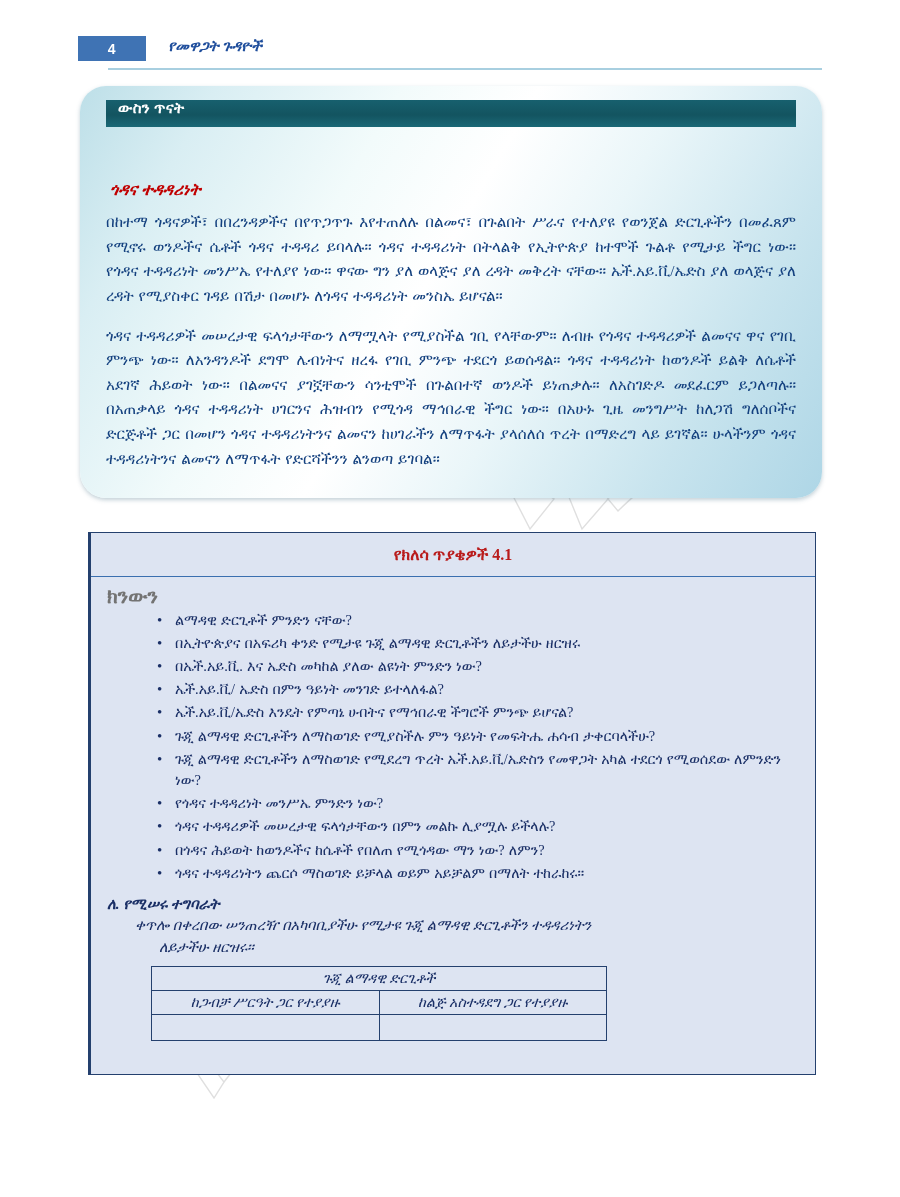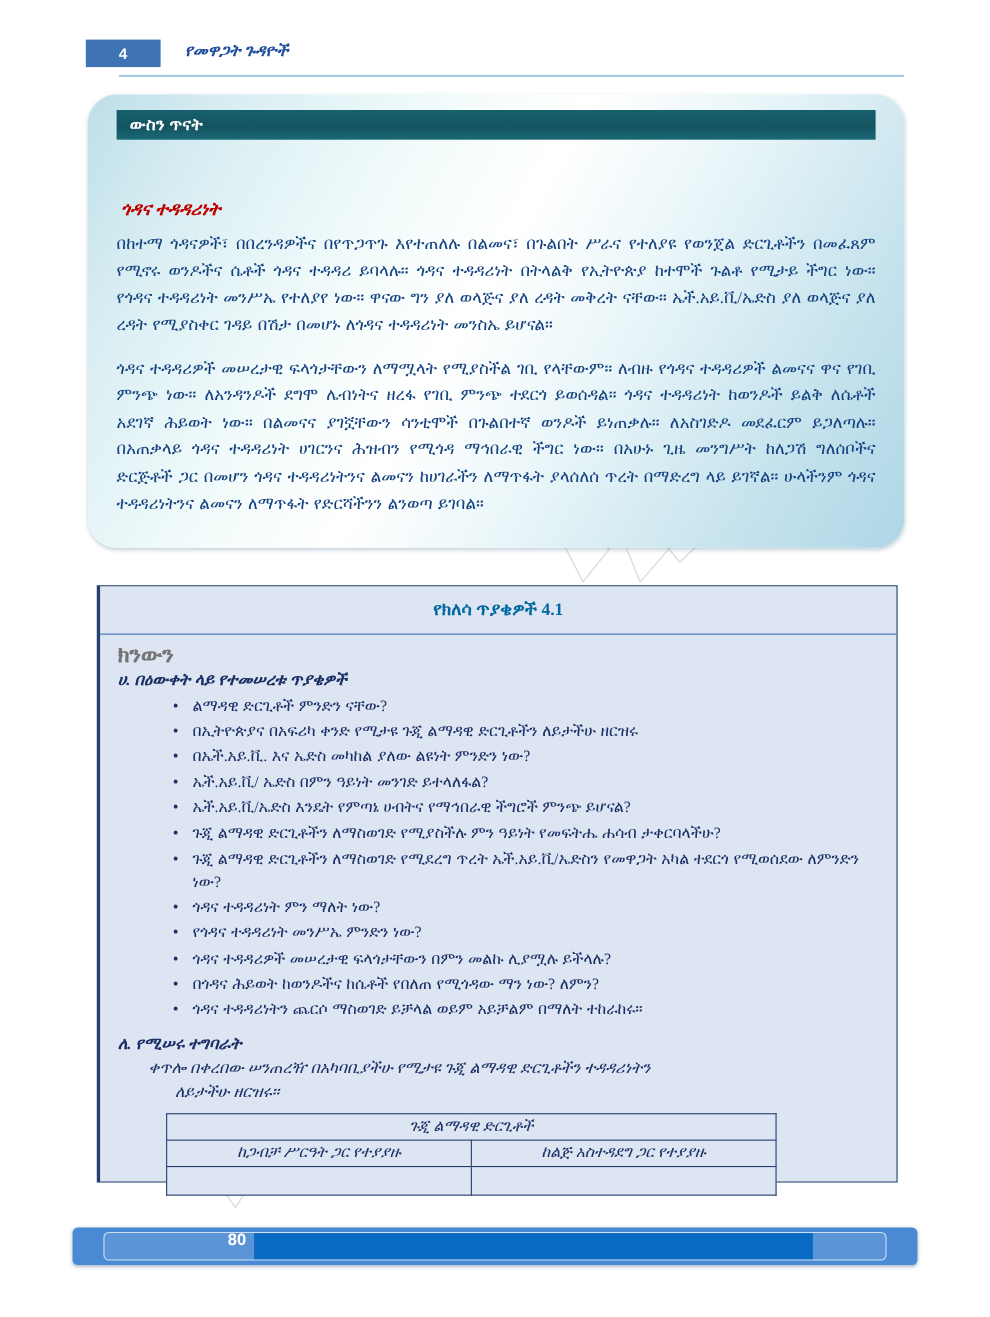--- a/index.html
+++ b/index.html
@@ -97,21 +97,20 @@
     overflow: hidden;
   }
   .callout-bar {
     position: absolute;
     left: 26px;
     top: 14px;
     right: 26px;
     height: 27px;
     background: linear-gradient(180deg,#17606e 0%, #135460 55%, #1a6876 100%);
     display: flex;
-    align-items: center;
     padding-left: 12px;
   }
   .callout-bar-text {
     color: #ffffff;
     font-weight: bold;
     font-size: 15px;
     font-family: "Liberation Serif", serif;
     letter-spacing: .3px;
   }
   .callout-body {
@@ -152,21 +151,21 @@
     border-left: 3px solid #24406e;
   }
   .exercise-title-band {
     height: 44px;
     border-bottom: 1.5px solid #3a6fb0;
     display: flex;
     align-items: center;
     justify-content: center;
   }
   .exercise-title {
-    color: #0369a1;
+    color: #b91c1c;
     font-weight: bold;
     font-size: 16px;
     font-family: "Liberation Serif", serif;
   }
   .exercise-inner {
     padding: 8px 14px 0 14px;
     color: #1a2f66;
   }
   .kinwun {
     color: #737373;
@@ -222,21 +221,21 @@
     margin: 0 0 0 30px;
     width: 640px;
     font-family: "Liberation Serif", serif;
   }
   .sect-b-text .l2 { display: block; margin-left: 24px; }
 
   
   table.gujitable {
     margin: 7px 0 0 46px;
     border-collapse: collapse;
-    width: 555px;
+    width: 456px;
     background: #dde4f2;
   }
   table.gujitable td, table.gujitable th {
     border: 1.2px solid #24406e;
     font-family: "Liberation Serif", serif;
     color: #1a2f66;
     font-style: italic;
     font-size: 14.2px;
     padding: 3px 8px;
   }
@@ -331,30 +330,28 @@
       <p>ጎዳና ተዳዳሪዎች   መሠረታዊ ፍላጎታቸውን ለማሟላት የሚያስችል ገቢ የላቸውም። ለብዙ የጎዳና ተዳዳሪዎች ልመናና ዋና የገቢ ምንጭ ነው። ለአንዳንዶች ደግሞ ሌብነትና ዘረፋ የገቢ ምንጭ ተደርጎ ይወሰዳል። ጎዳና ተዳዳሪነት ከወንዶች ይልቅ ለሴቶች አደገኛ  ሕይወት ነው። በልመናና ያገኟቸውን ሳንቲሞች በጉልበተኛ ወንዶች ይነጠቃሉ። ለአስገድዶ መደፈርም ይጋለጣሉ። በአጠቃላይ ጎዳና ተዳዳሪነት ሀገርንና ሕዝብን የሚጎዳ ማኅበራዊ ችግር ነው። በአሁኑ ጊዜ መንግሥት ከለጋሽ ግለሰቦችና ድርጅቶች ጋር በመሆን ጎዳና ተዳዳሪነትንና ልመናን ከሀገራችን ለማጥፋት ያላሰለሰ ጥረት በማድረግ ላይ ይገኛል። ሁላችንም ጎዳና ተዳዳሪነትንና ልመናን ለማጥፋት የድርሻችንን ልንወጣ ይገባል።</p>
     </div>
   </div>
 
   <div class="exercise">
     <div class="exercise-title-band">
       <span class="exercise-title">የክለሳ ጥያቄዎች 4.1</span>
     </div>
     <div class="exercise-inner">
       <div class="kinwun">ክንውን</div>
-      <div class="sect-head">ሀ. በዕውቀት ላይ የተመሠረቱ ጥያቄዎች</div>
       <ul class="qlist">
         <li>ልማዳዊ ድርጊቶች ምንድን ናቸው?</li>
         <li>በኢትዮጵያና በአፍሪካ ቀንድ የሚታዩ ጉጂ ልማዳዊ ድርጊቶችን ለይታችሁ ዘርዝሩ</li>
         <li>በኤች.አይ.ቪ. እና ኤድስ መካከል ያለው ልዩነት ምንድን ነው?</li>
         <li>ኤች.አይ.ቪ/ ኤድስ በምን ዓይነት መንገድ ይተላለፋል?</li>
         <li>ኤች.አይ.ቪ/ኤድስ እንዴት የምጣኔ ሀብትና የማኅበራዊ ችግሮች ምንጭ ይሆናል?</li>
         <li>ጉጂ ልማዳዊ ድርጊቶችን ለማስወገድ የሚያስችሉ ምን ዓይነት የመፍትሔ ሐሳብ ታቀርባላችሁ?</li>
         <li>ጉጂ ልማዳዊ ድርጊቶችን ለማስወገድ የሚደረግ ጥረት ኤች.አይ.ቪ/ኤድስን የመዋጋት አካል ተደርጎ የሚወሰደው ለምንድን ነው?</li>
-        <li>ጎዳና ተዳዳሪነት ምን ማለት ነው?</li>
         <li>የጎዳና ተዳዳሪነት መንሥኤ ምንድን ነው?</li>
         <li>ጎዳና ተዳዳሪዎች መሠረታዊ ፍላጎታቸውን በምን መልኩ ሊያሟሉ ይችላሉ?</li>
         <li>በጎዳና ሕይወት  ከወንዶችና  ከሴቶች የበለጠ የሚጎዳው ማን ነው? ለምን?</li>
         <li>ጎዳና ተዳዳሪነትን ጨርሶ ማስወገድ ይቻላል ወይም አይቻልም በማለት ተከራከሩ።</li>
       </ul>
 
       <div class="sect-head-b">ለ. የሚሠሩ ተግባራት</div>
       <div class="sect-b-text">
         <span>ቀጥሎ በቀረበው ሠንጠረዥ በአካባቢያችሁ የሚታዩ  ጉጂ ልማዳዊ ድርጊቶችን ተዳዳሪነትን</span>
         <span class="l2">ለይታችሁ ዘርዝሩ።</span>
@@ -371,20 +368,14 @@
         </tr>
         <tr>
           <td class="blank"></td>
           <td class="blank"></td>
         </tr>
       </tbody>
         </table>
     </div>
   </div>
 
-  <div class="footer">
-    <div class="footer-inner">
-      <div class="footer-fill"></div>
-    </div>
-    <div class="footer-page">80</div>
-  </div>
 
 </div>
 
 </body></html>

